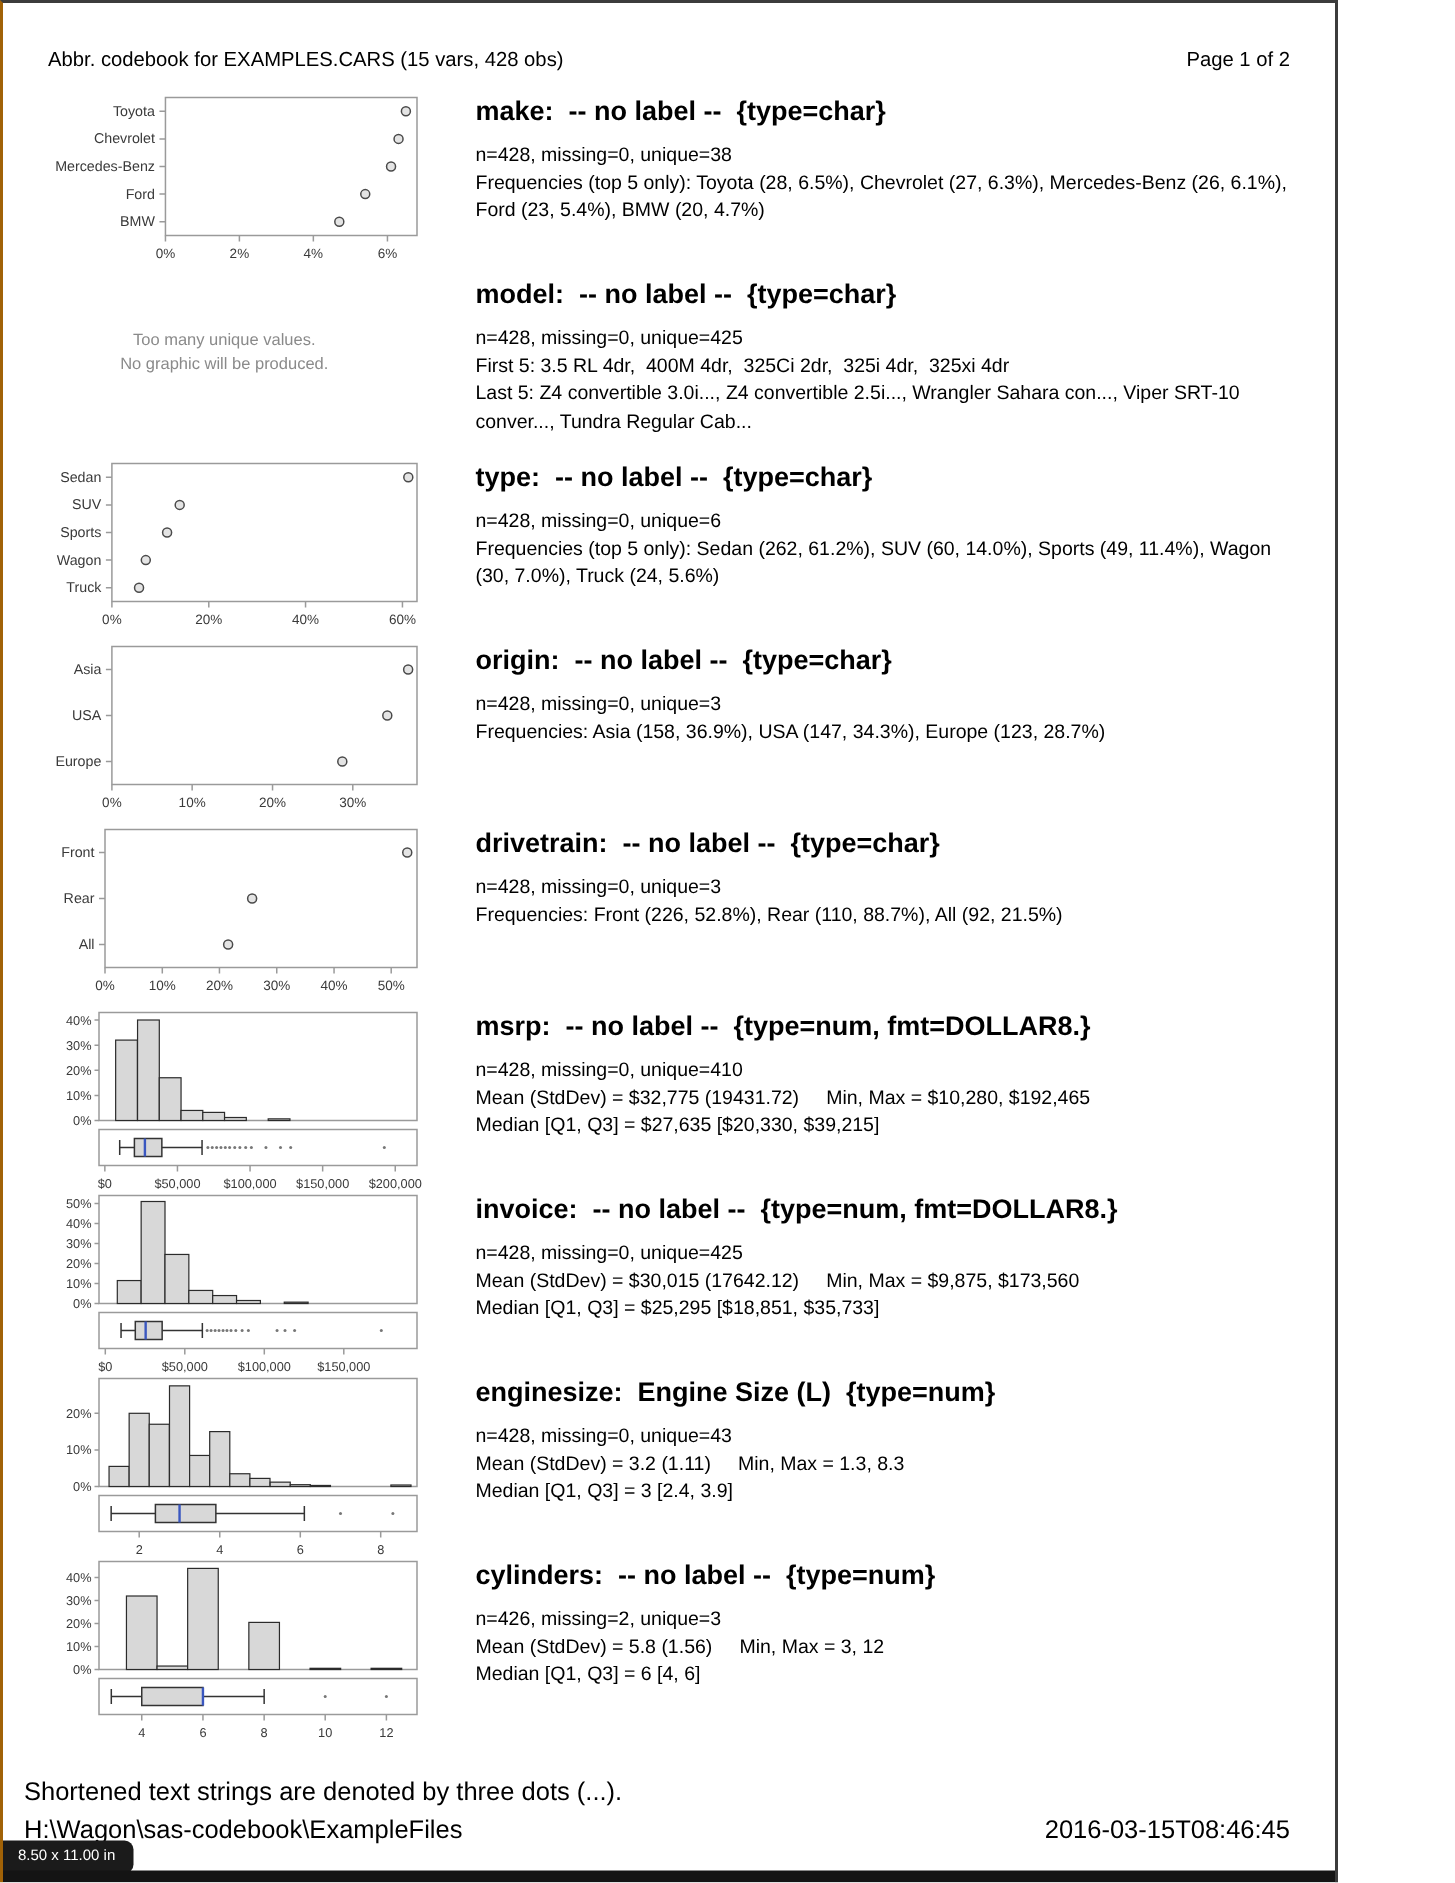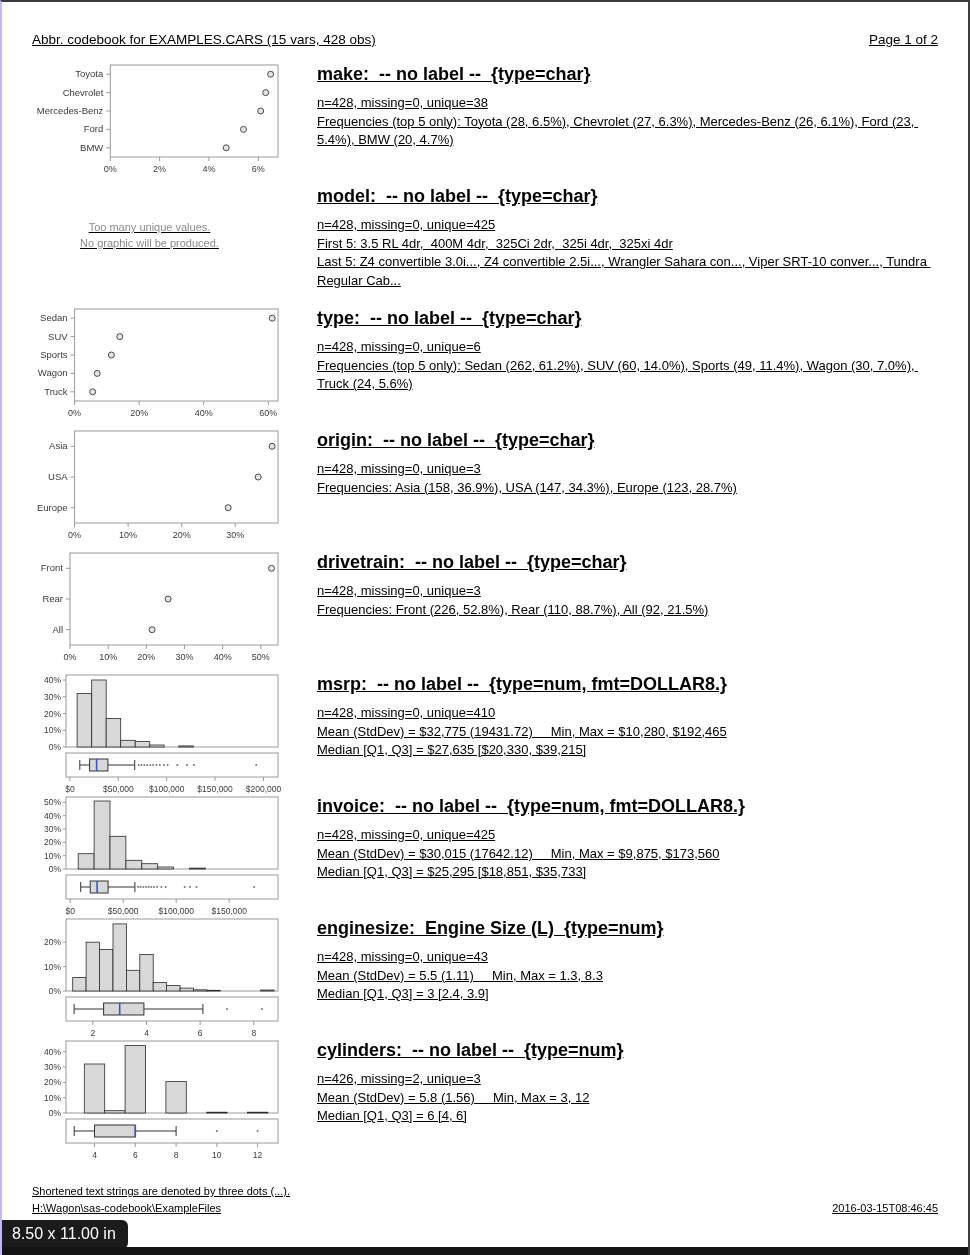--- a/index.html
+++ b/index.html
@@ -1,34 +1,34 @@
 <!DOCTYPE html>
 <html><head>
 <meta charset="utf-8">
 <style>
   html,body{margin:0;padding:0;background:#ffffff;}
   .page{
-    position:relative;width:970px;height:1255px;box-sizing:border-box;
+    position:relative;width:892px;height:1255px;box-sizing:border-box;
     background:#ffffff;overflow:hidden;
-    border-left:2px solid #c4b5fd;border-top:2px solid #3c3c3c;border-right:2px solid #3c3c3c;
-    font-family:"Liberation Sans", sans-serif;color:#000;text-decoration:underline;
+    border-left:2px solid #a16207;border-top:2px solid #3c3c3c;border-right:2px solid #3c3c3c;
+    font-family:"Liberation Sans", sans-serif;color:#000;
   }
   .header{display:flex;justify-content:space-between;padding:30px 30px 0 30px;font-size:13.5px;}
   .sections{padding:16px 26px 0 30px;}
   .section{display:flex;height:122px;}
   .chart-col{width:265px;flex:none;}
   .text-col{flex:1;padding-left:20px;}
   .var-title{font-weight:bold;font-size:18px;white-space:pre-wrap;margin:1px 0 9px 0;}
   .var-line{font-size:13px;line-height:18.5px;white-space:pre-wrap;}
   .note{margin:34px 0 0 10px;width:215px;text-align:center;font-size:11px;line-height:16px;color:#8a8a8a;white-space:pre-wrap;}
-  .footer{padding:24px 30px 0 30px;font-size:11px;}
+  .footer{padding:24px 30px 0 14px;font-size:17px;}
   .footer-row2{display:flex;justify-content:space-between;margin-top:5px;}
   .size-badge{
     position:absolute;left:0;bottom:6px;background:#1b1b1b;color:#fff;
-    font-size:16px;padding:5px 12px 6px 10px;border-radius:0 6px 6px 0;
+    font-size:10px;padding:5px 12px 6px 10px;border-radius:0 6px 6px 0;
   }
   .bottom-bar{position:absolute;left:0;right:0;bottom:0;height:8px;background:#141414;}
   svg{display:block;}
 </style>
 </head>
 <body>
 
 <div class="page">
 
   <div class="header">
@@ -347,21 +347,21 @@
             <text x="114.5" y="119" font-size="8.5" text-anchor="middle" fill="#3a3a3a">4</text>
             <line x1="168.2" y1="104" x2="168.2" y2="108" stroke="#9a9a9a"></line>
             <text x="168.2" y="119" font-size="8.5" text-anchor="middle" fill="#3a3a3a">6</text>
             <line x1="221.8" y1="104" x2="221.8" y2="108" stroke="#9a9a9a"></line>
             <text x="221.8" y="119" font-size="8.5" text-anchor="middle" fill="#3a3a3a">8</text>
           </svg>
       </div>
       <div class="text-col">
         <div class="var-title">enginesize:  Engine Size (L)  {type=num}</div>
         <div class="var-line">n=428, missing=0, unique=43</div>
-        <div class="var-line">Mean (StdDev) = 5.5 (1.11)     Min, Max = 1.3, 8.3</div>
+        <div class="var-line">Mean (StdDev) = 3.2 (1.11)     Min, Max = 1.3, 8.3</div>
         <div class="var-line">Median [Q1, Q3] = 3 [2.4, 3.9]</div>
       </div>
     </div>
 
     <div class="section">
       <div class="chart-col">
         <svg width="252" height="120">
             <rect x="34" y="2" width="212" height="72" fill="none" stroke="#9a9a9a"></rect>
             <rect x="34" y="80" width="212" height="24" fill="none" stroke="#9a9a9a"></rect>
             <line x1="31" y1="74.0" x2="34" y2="74.0" stroke="#9a9a9a"></line>

